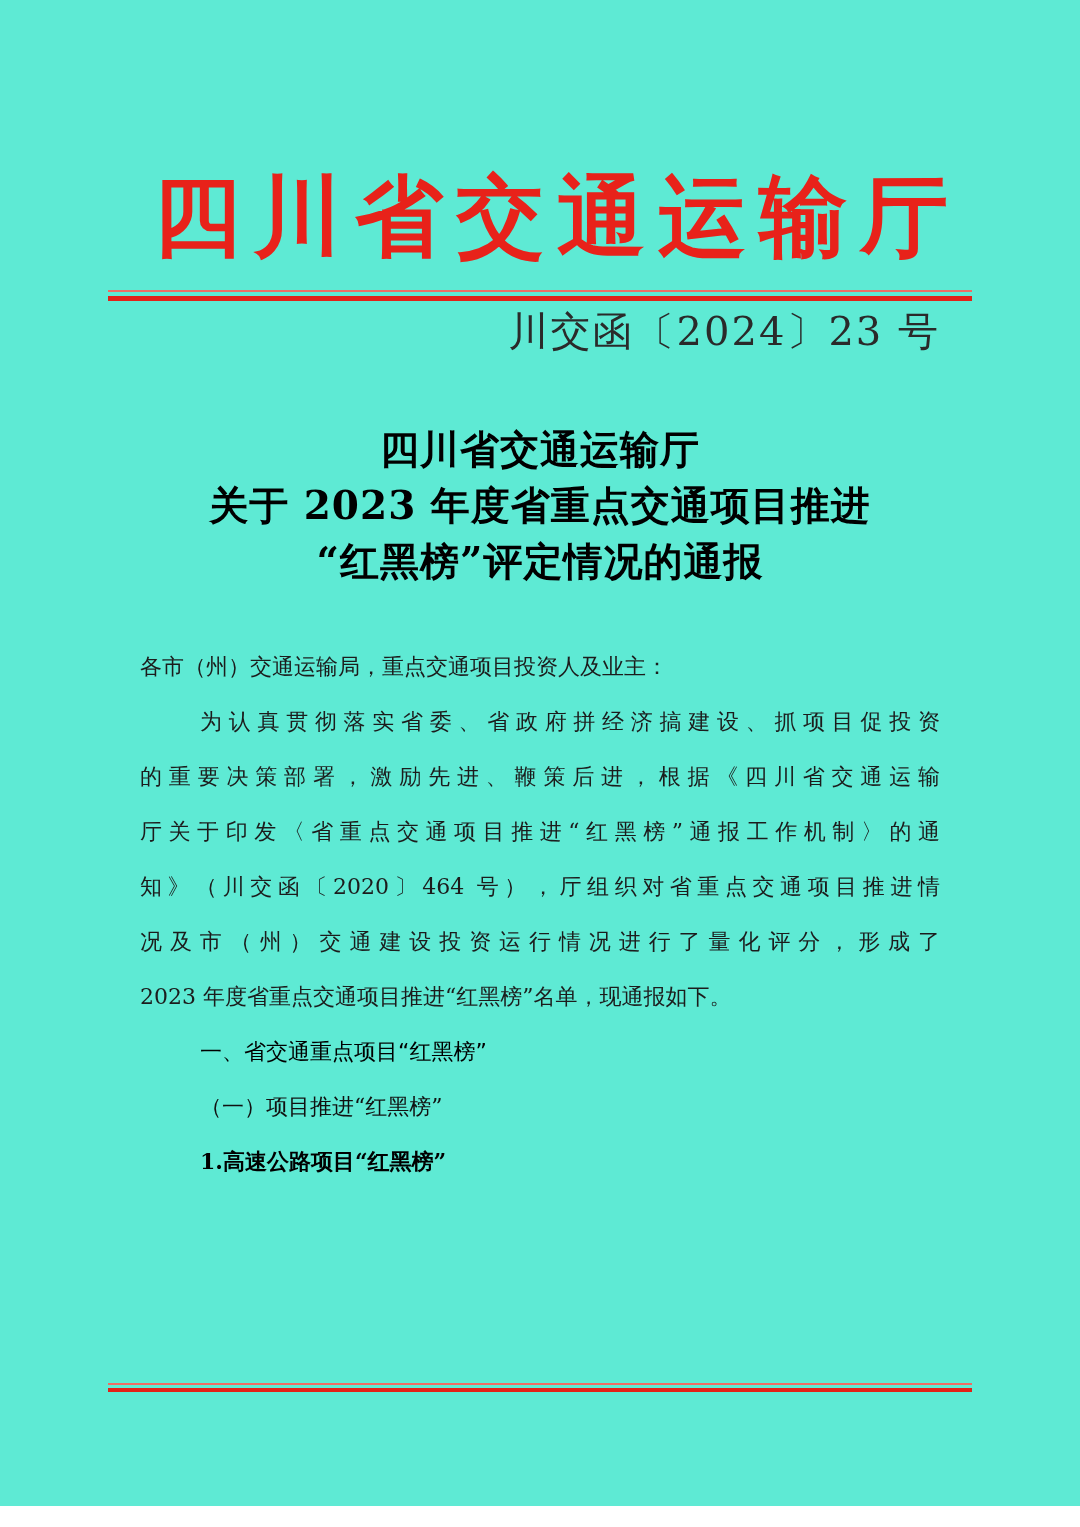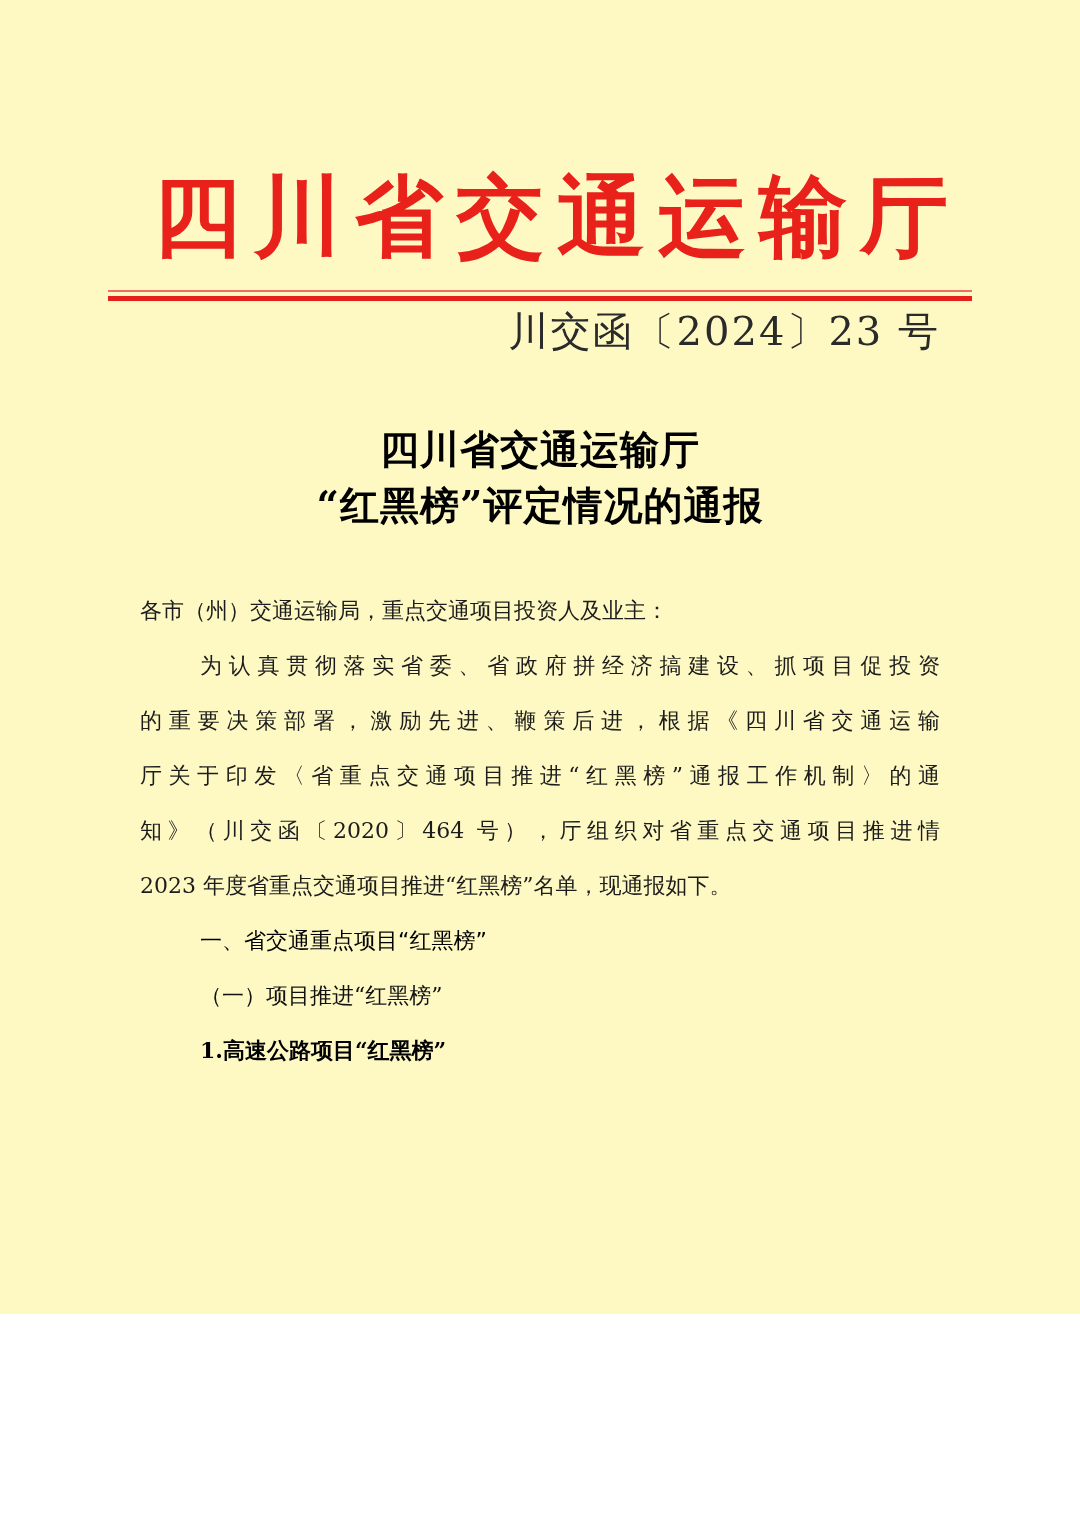--- a/index.html
+++ b/index.html
@@ -1,22 +1,22 @@
 <!DOCTYPE html>
 <html lang="zh"><head>
 <meta charset="utf-8">
 <style>
   * { margin: 0; padding: 0; box-sizing: border-box; }
   html, body { background: #ffffff; }
   .page {
     position: relative;
     width: 1080px;
-    height: 1314px;
+    height: 1506px;
     margin: 0 auto;
-    background: #fef9c3;
+    background: #5eead4;
     color: #181818;
     font-family: "DejaVu Serif", "Liberation Serif", serif;
     overflow: hidden;
   }
   .content { padding: 0 140px; }
 
   
   .masthead {
     margin-top: 172px;
     text-align: center;
@@ -90,31 +90,33 @@
   <div class="content">
 
     <div class="masthead">四川省交通运输厅</div>
 
     <div class="sep-top"></div>
 
     <div class="doc-number">川交函〔2024〕23 号</div>
 
     <div class="title-block">
       <div>四川省交通运输厅</div>
+      <div>关于 2023 年度省重点交通项目推进</div>
       <div>“红黑榜”评定情况的通报</div>
     </div>
 
     <div class="body-block">
 
       <div class="bl">各市（州）交通运输局，重点交通项目投资人及业主：</div>
 
       <div class="bl fill indent">为认真贯彻落实省委、省政府拼经济搞建设、抓项目促投资</div>
       <div class="bl fill">的重要决策部署，激励先进、鞭策后进，根据《四川省交通运输</div>
       <div class="bl fill">厅关于印发〈省重点交通项目推进“红黑榜”通报工作机制〉的通</div>
       <div class="bl fill">知》（川交函〔2020〕464 号），厅组织对省重点交通项目推进情</div>
+      <div class="bl fill">况及市（州）交通建设投资运行情况进行了量化评分，形成了</div>
       <div class="bl">2023 年度省重点交通项目推进“红黑榜”名单，现通报如下。</div>
 
       <div class="bl h1 indent">一、省交通重点项目“红黑榜”</div>
       <div class="bl h2 indent">（一）项目推进“红黑榜”</div>
       <div class="bl h3 indent">1.高速公路项目“红黑榜”</div>
 
       <div class="bl fill indent"></div>
 
     </div>
   </div>

